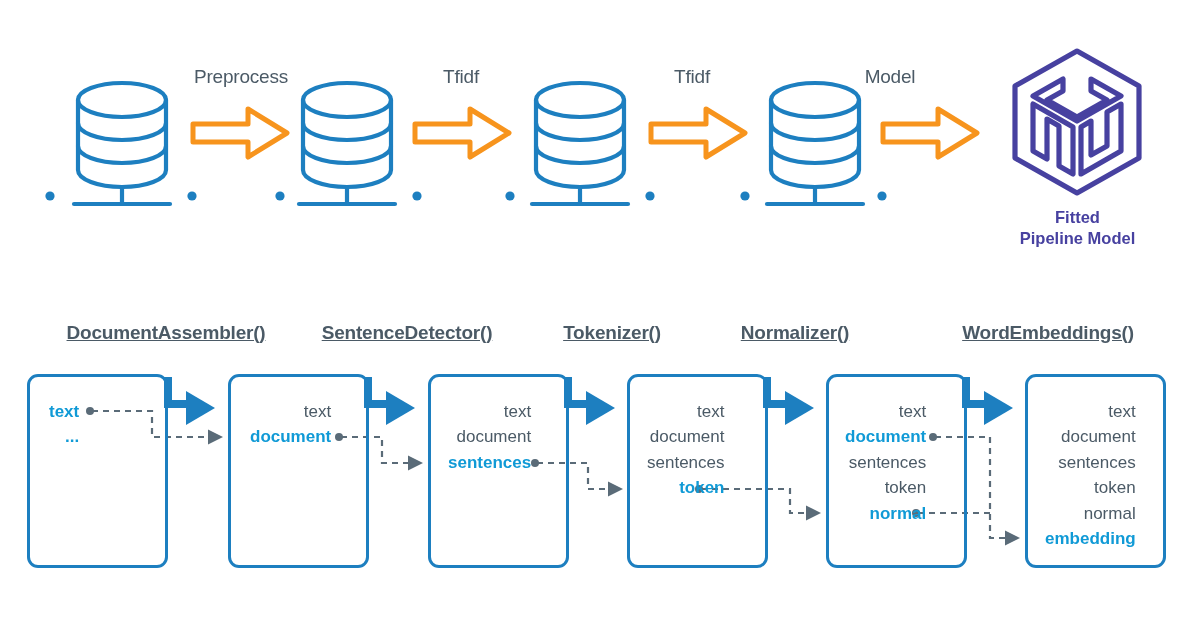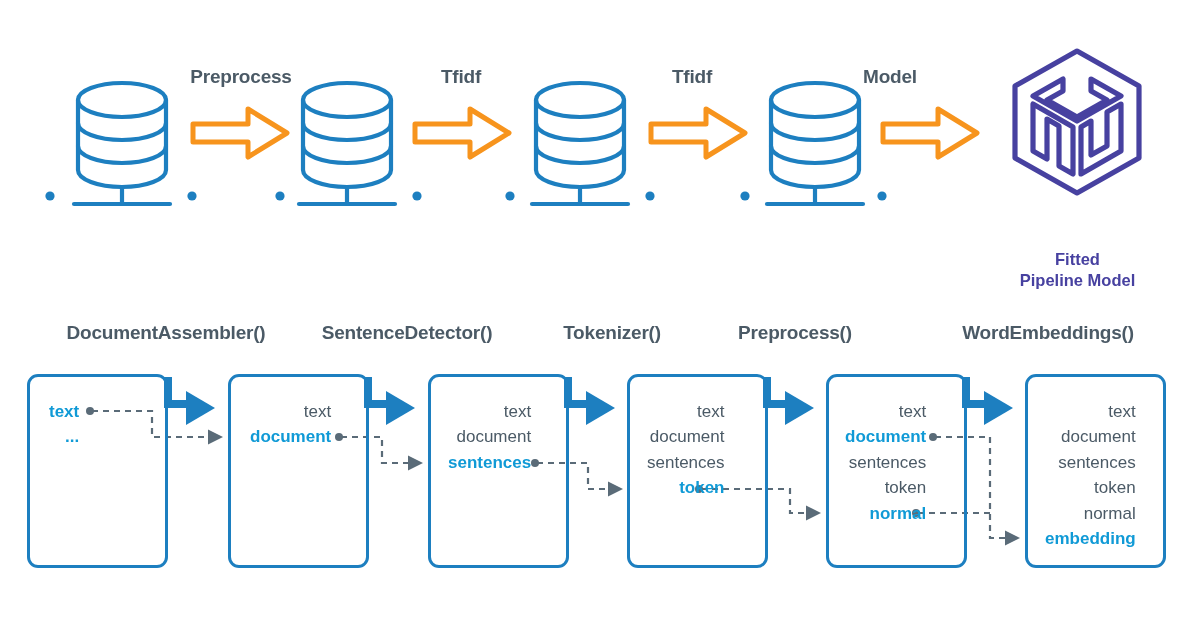--- a/index.html
+++ b/index.html
@@ -19,51 +19,51 @@
     position: absolute;
     left: 0; top: 0;
     width: 1200px;
     height: 628px;
   }
 
   
   .stage-label {
     position: absolute;
     font-size: 19px;
-    font-weight: bold;
+    font-weight: normal;
     color: #4b5a66;
     letter-spacing: -0.2px;
     white-space: nowrap;
     text-align: center;
   }
 
   .fitted-caption {
     position: absolute;
     left: 975px;
     top: 207px;
     width: 205px;
     text-align: center;
     font-size: 16.5px;
     font-weight: bold;
     line-height: 21px;
     color: #4741a0;
     white-space: pre-line;
-    margin-top: 42px;
   }
 
   
   .ann-label {
     position: absolute;
     top: 322px;
     font-size: 19px;
     font-weight: bold;
     color: #4b5a66;
     white-space: nowrap;
     letter-spacing: -0.2px;
     text-align: center;
+    text-decoration: underline;
   }
 
   .ann-box {
     position: absolute;
     top: 374px;
     width: 141px;
     height: 194px;
     border: 3px solid #1d7fc0;
     border-radius: 11px;
     box-sizing: border-box;
@@ -198,21 +198,21 @@
 <div class="stage-label" style="left:396px; top:66px; width:130px;">Tfidf</div>
 <div class="stage-label" style="left:627px; top:66px; width:130px;">Tfidf</div>
 <div class="stage-label" style="left:825px; top:66px; width:130px;">Model</div>
 
 <div class="fitted-caption">Fitted
 Pipeline Model</div>
 
 <div class="ann-label" style="left:46px; width:240px;">DocumentAssembler()</div>
 <div class="ann-label" style="left:292px; width:230px;">SentenceDetector()</div>
 <div class="ann-label" style="left:537px; width:150px;">Tokenizer()</div>
-<div class="ann-label" style="left:715px; width:160px;">Preprocess()</div>
+<div class="ann-label" style="left:715px; width:160px;">Normalizer()</div>
 <div class="ann-label" style="left:928px; width:240px;">WordEmbeddings()</div>
 
 <div class="ann-box" style="left:27px;"></div>
 <div class="ann-box" style="left:228px;"></div>
 <div class="ann-box" style="left:428px;"></div>
 <div class="ann-box" style="left:627px;"></div>
 <div class="ann-box" style="left:826px;"></div>
 <div class="ann-box" style="left:1025px;"></div>
 
 <div class="col-list" style="left:49px;">

